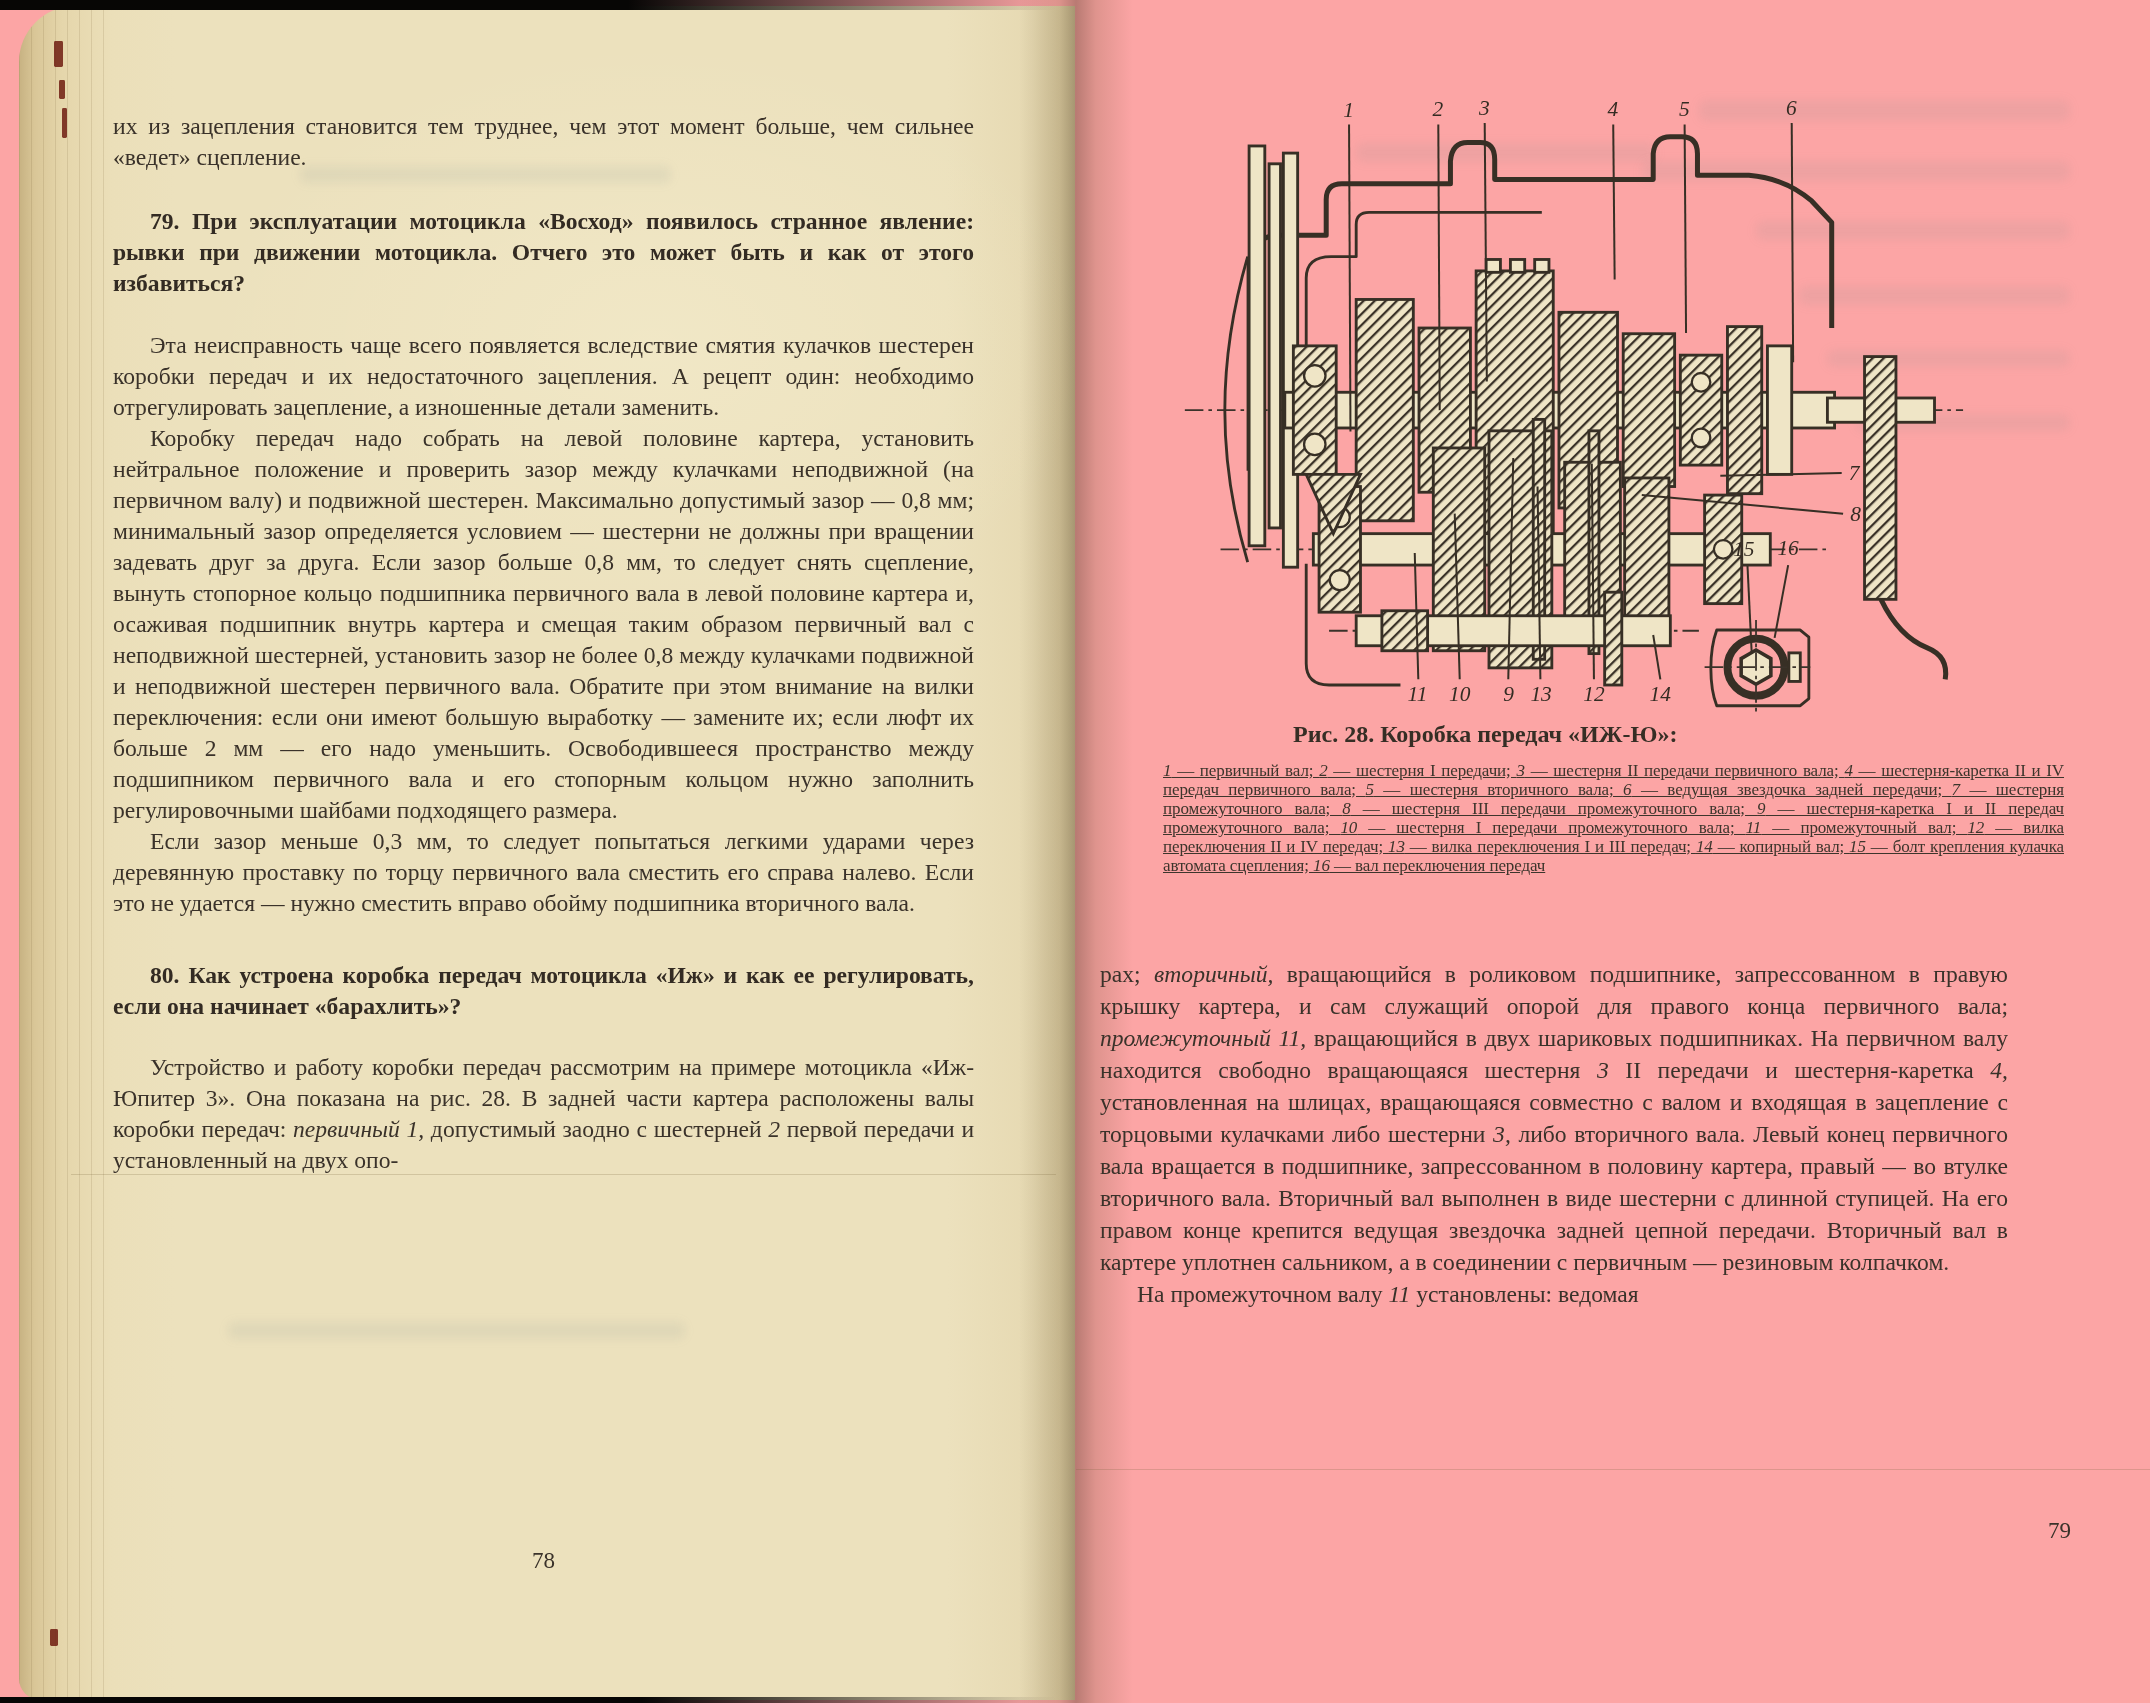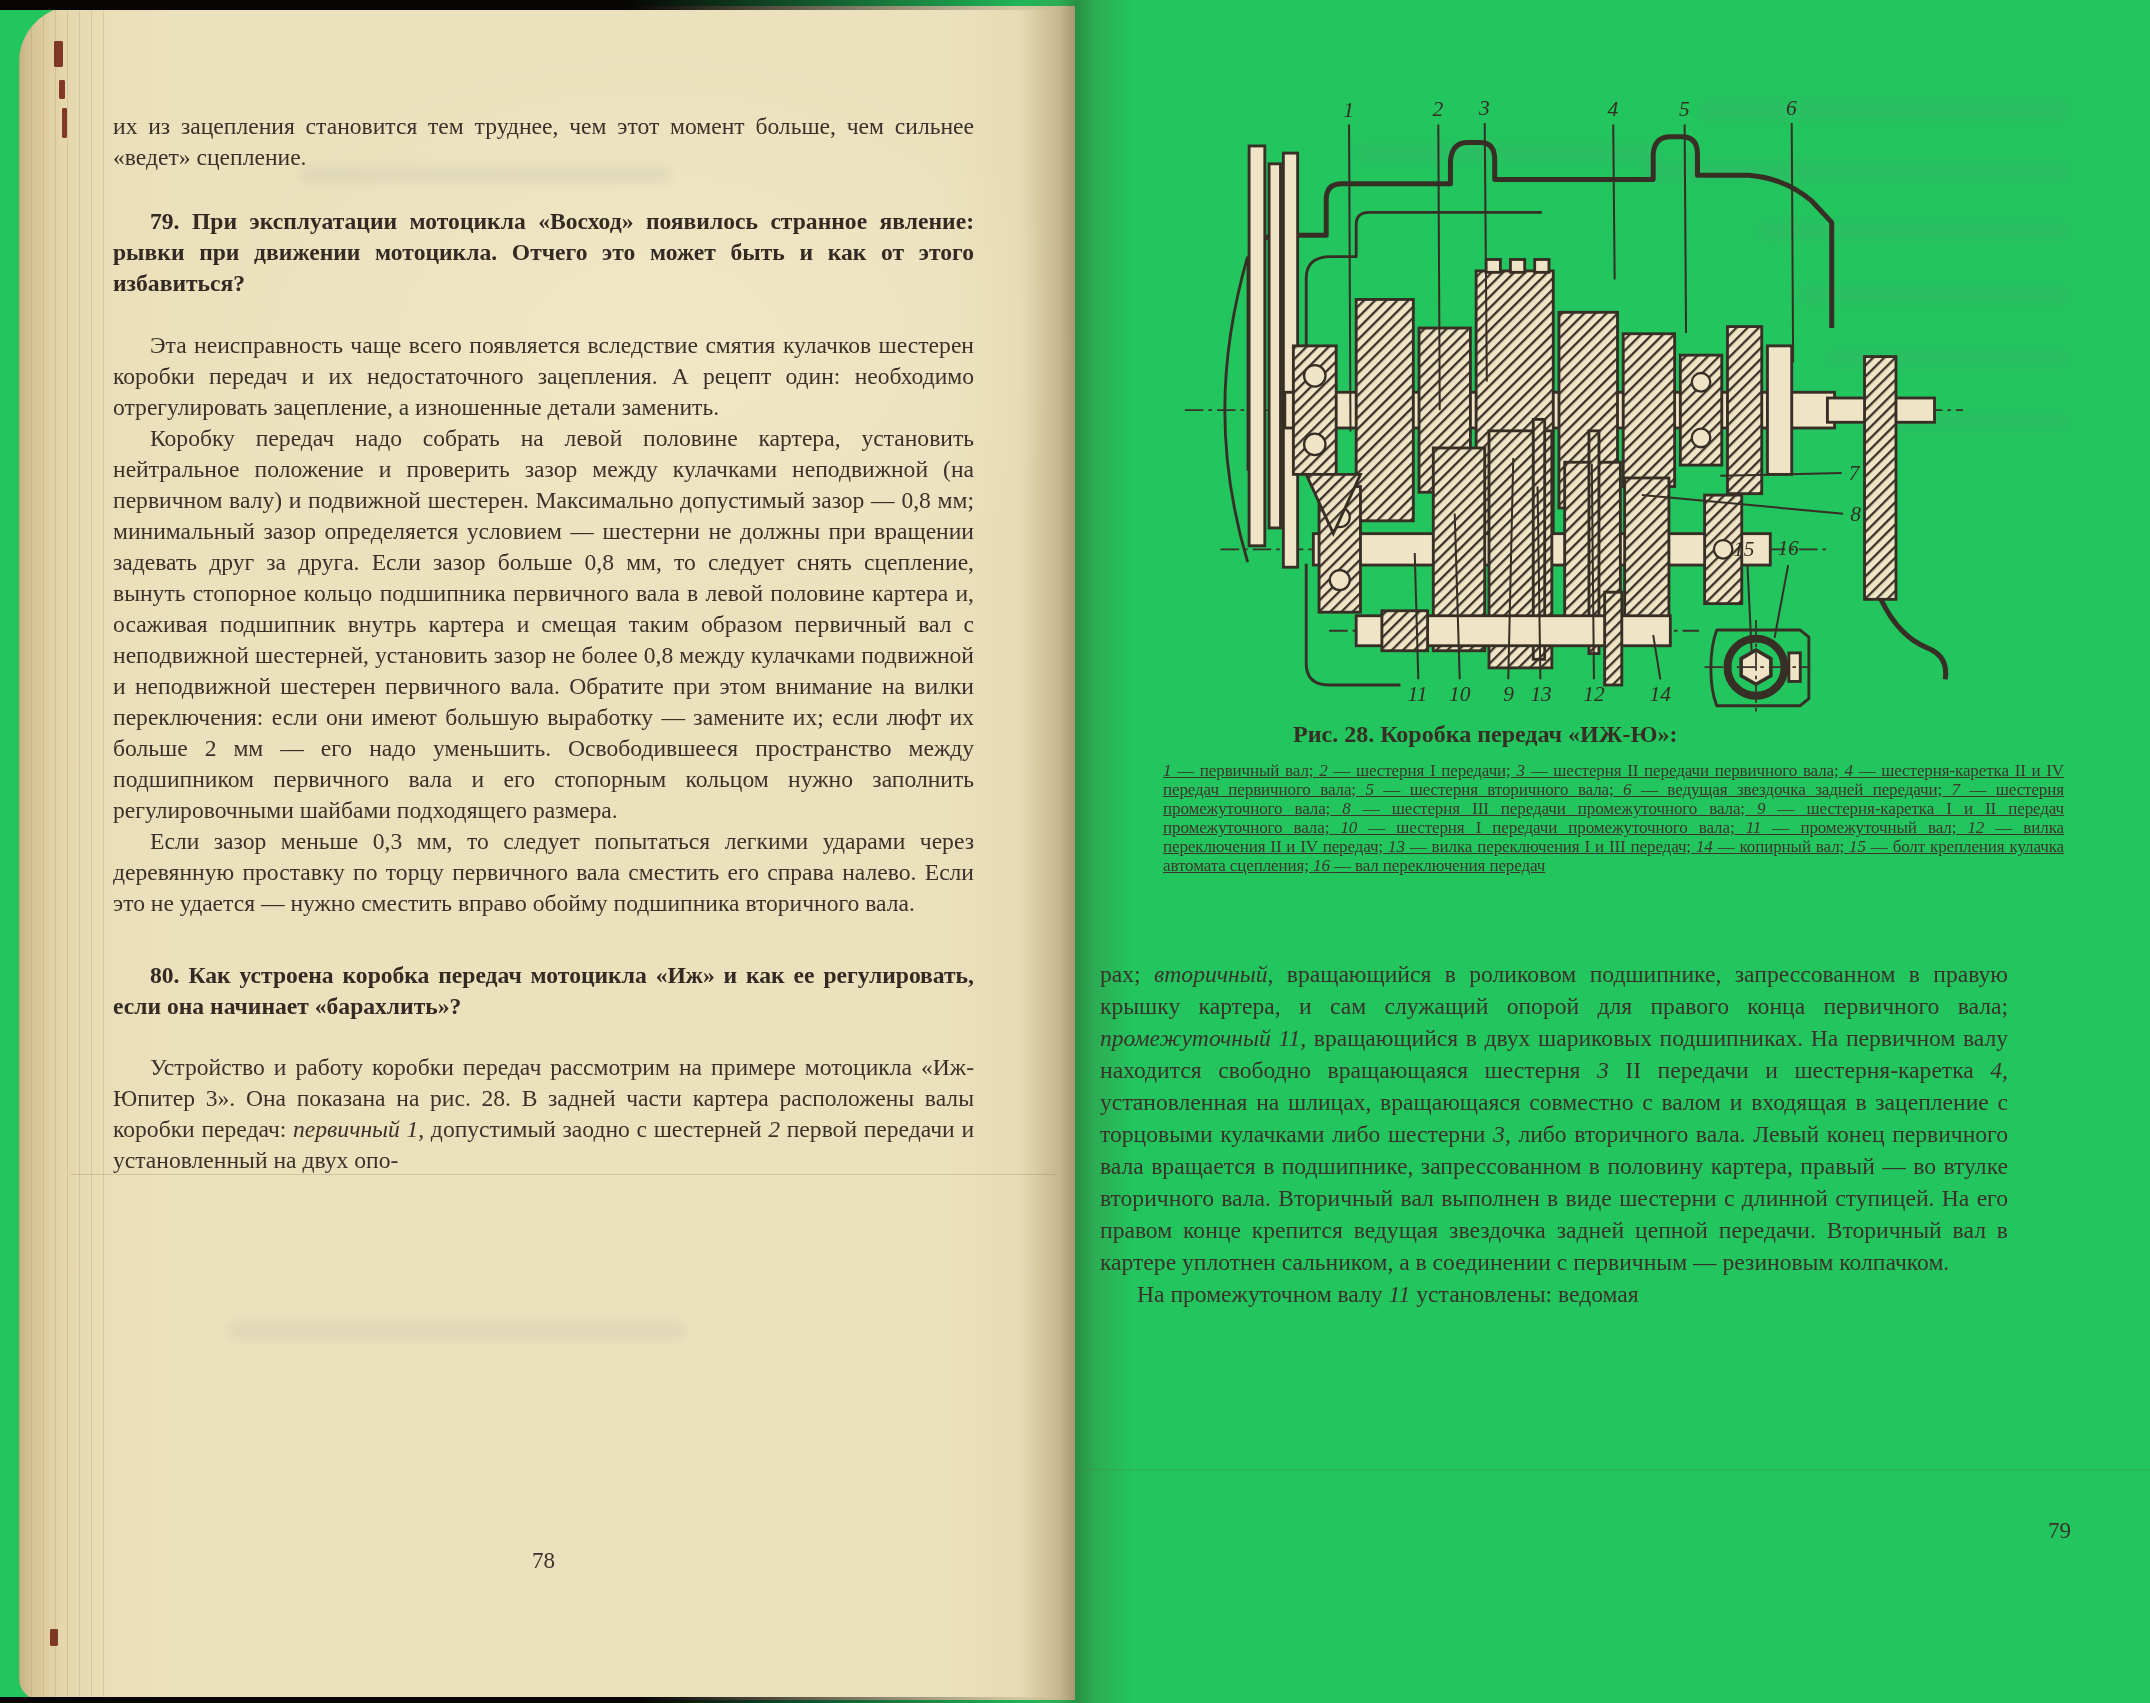--- a/index.html
+++ b/index.html
@@ -1,16 +1,16 @@
 <!DOCTYPE html>
 <html style="font-size:11.4px"><head>
 <meta charset="utf-8">
 <style>
   html,body{margin:0;padding:0;background:#070605;}
-  #scan{position:relative;width:2151px;height:1704px;background:#22c55e;overflow:hidden;
+  #scan{position:relative;width:2151px;height:1704px;background:#fca5a5;overflow:hidden;
         font-family:"Liberation Serif", serif;color:#3a322a;}
 
   
   .page-left{position:absolute;left:18.6px;top:5.7px;width:1056px;height:1694px;
     background:
       radial-gradient(ellipse 642px 428px at 60% 20%, rgba(255,250,225,.25), transparent 70%),
       linear-gradient(90deg,#c7b282 0px,#d9c697 15.7px,#e5d6ab 43px,#ebdfb9 93px,#ece1bd 157px,#ece1bd 928px,#e6d9b2 1014px,#ddcda1 1056px),
       #ece1bd;
     border-radius:56px 0 0 21.4px;}
   .page-right{position:absolute;left:1074px;top:0;width:1076px;height:1704px;

